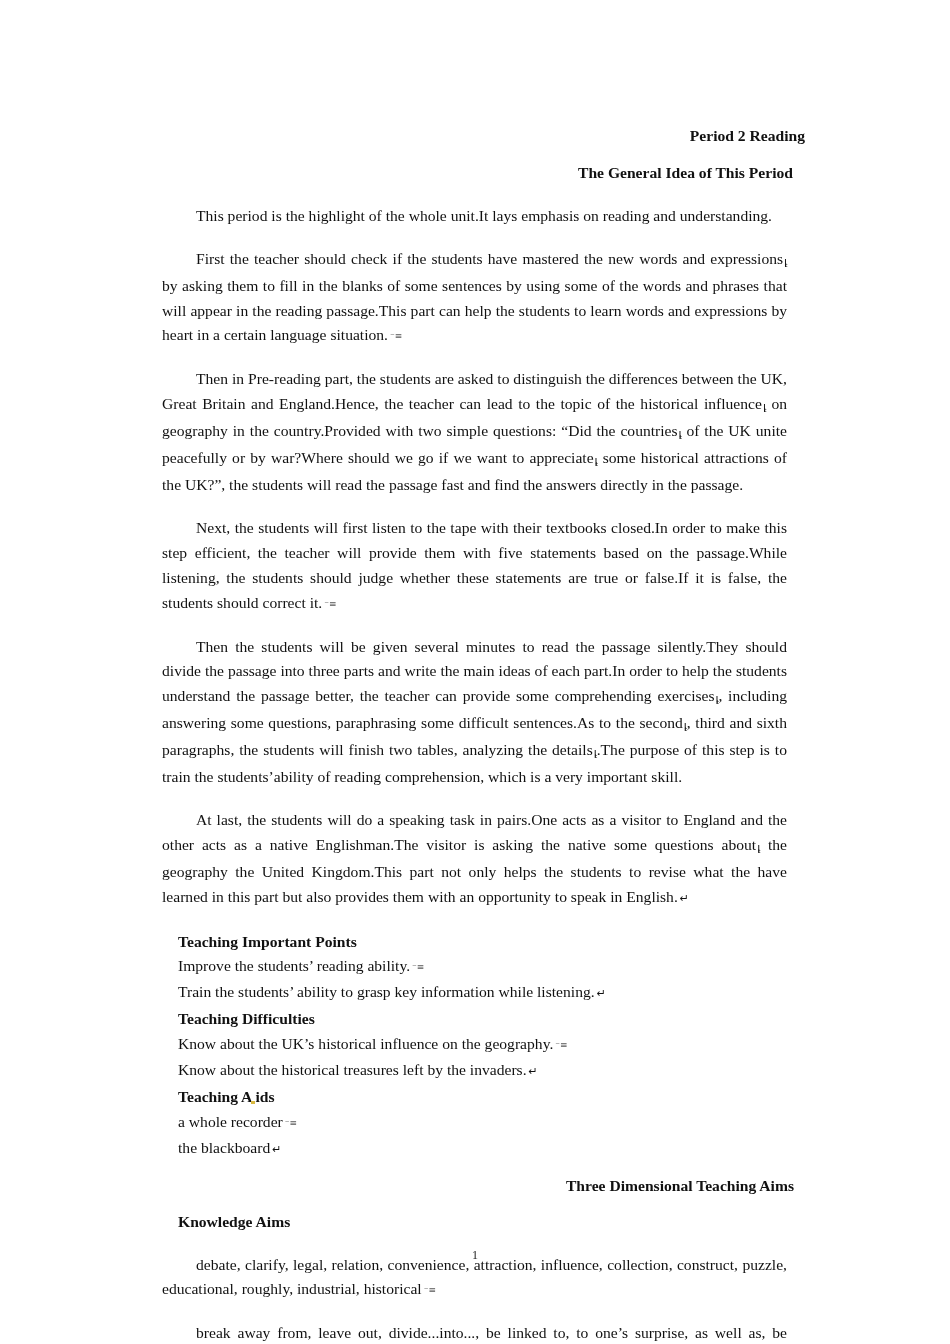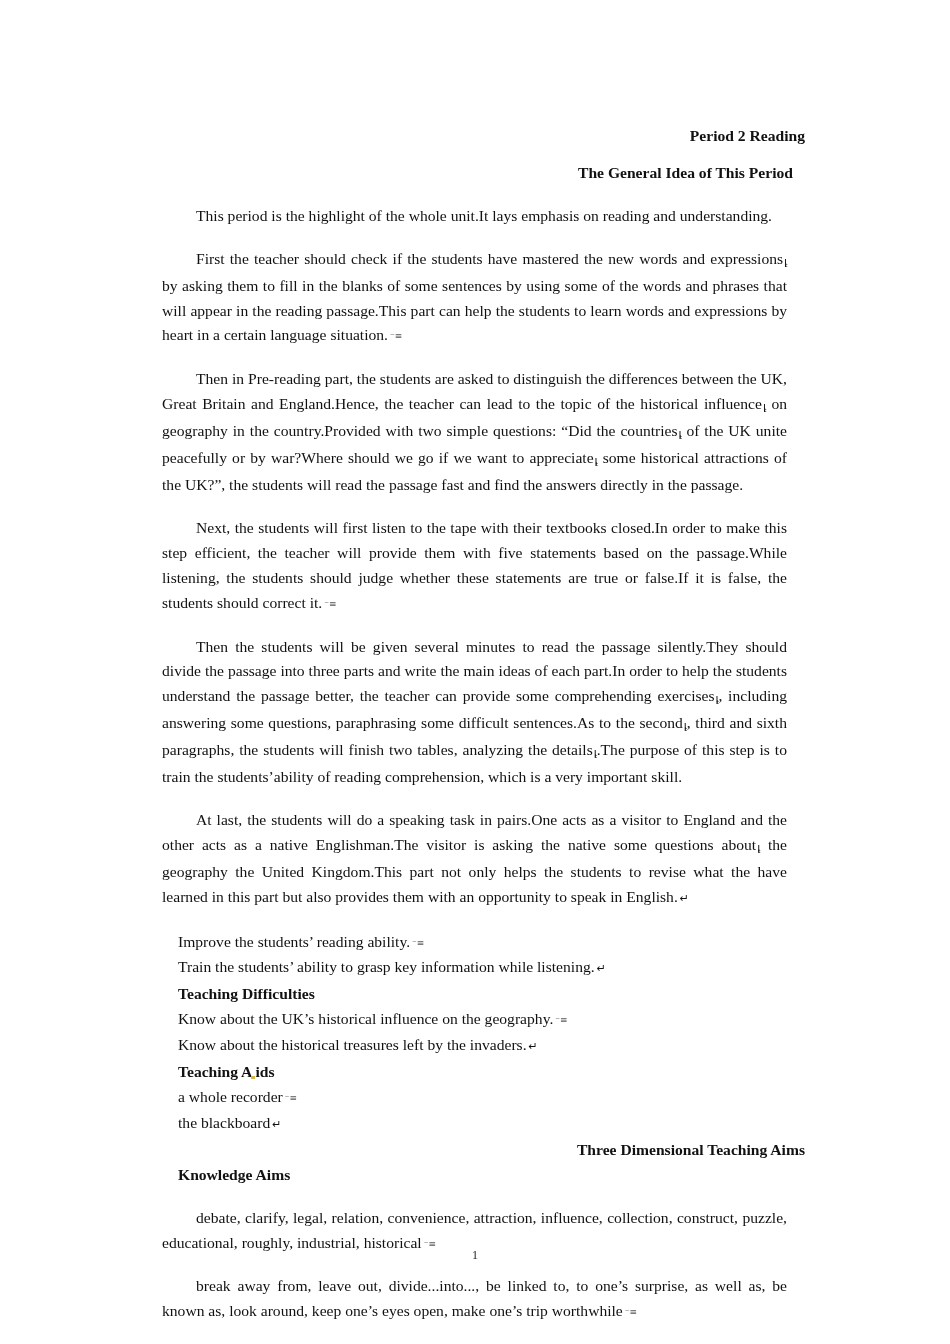--- a/index.html
+++ b/index.html
@@ -30,30 +30,31 @@
   <p class="p"><span>First the teacher should check if the students have mastered the new words and expressions</span><span class="mark-it">Iₜ</span><span> by asking them to fill in the blanks of some sentences by using some of the words and phrases that will appear in the reading passage.This part can help the students to learn words and expressions by heart in a certain language situation.</span><span class="mark-para">⁻≡</span></p>
 
   <p class="p"><span>Then in Pre-reading part, the students are asked to distinguish the differences between the UK, Great Britain and England.Hence, the teacher can lead to the topic of the historical influence</span><span class="mark-it">Iₜ</span><span> on geography in the country.Provided with two simple questions: “Did the countries</span><span class="mark-it">Iₜ</span><span> of the UK unite peacefully or by war?Where should we go if we want to appreciate</span><span class="mark-it">Iₜ</span><span> some historical attractions of the UK?”, the students will read the passage fast and find the answers directly in the passage.</span></p>
 
   <p class="p"><span>Next, the students will first listen to the tape with their textbooks closed.In order to make this step efficient, the teacher will provide them with five statements based on the passage.While listening, the students should judge whether these statements are true or false.If it is false, the students should correct it.</span><span class="mark-para">⁻≡</span></p>
 
   <p class="p"><span>Then the students will be given several minutes to read the passage silently.They should divide the passage into three parts and write the main ideas of each part.In order to help the students understand the passage better, the teacher can provide some comprehending exercises</span><span class="mark-it">Iₜ</span><span>, including answering some questions, paraphrasing some difficult sentences.As to the second</span><span class="mark-it">Iₜ</span><span>, third and sixth paragraphs, the students will finish two tables, analyzing the details</span><span class="mark-it">Iₜ</span><span>.The purpose of this step is to train the students’ability of reading comprehension, which is a very important skill.</span></p>
 
   <p class="p"><span>At last, the students will do a speaking task in pairs.One acts as a visitor to England and the other acts as a native Englishman.The visitor is asking the native some questions about</span><span class="mark-it">Iₜ</span><span> the geography the United Kingdom.This part not only helps the students to revise what the have learned in this part but also provides them with an opportunity to speak in English.</span><span class="mark-lb">↵</span></p>
 
+  <p class="line bold">Teaching Important Points</p>
   <p class="line"><span>Improve the students’ reading ability.</span><span class="mark-para">⁻≡</span></p>
   <p class="line"><span>Train the students’ ability to grasp key information while listening.</span><span class="mark-lb">↵</span></p>
 
   <p class="line bold">Teaching Difficulties</p>
   <p class="line"><span>Know about the UK’s historical influence on the geography.</span><span class="mark-para">⁻≡</span></p>
   <p class="line"><span>Know about the historical treasures left by the invaders.</span><span class="mark-lb">↵</span></p>
 
   <p class="line bold"><span>Teaching A</span><span class="cursor-dot"></span><span>ids</span></p>
   <p class="line"><span>a whole recorder</span><span class="mark-para">⁻≡</span></p>
   <p class="line"><span>the blackboard</span><span class="mark-lb">↵</span></p>
 
-  <p class="center" style="margin:0;font-family:Liberation Serif, serif;">Three Dimensional Teaching Aims</p>
+  <p class="center" style="margin:11px;font-family:Liberation Serif, serif;">Three Dimensional Teaching Aims</p>
   <p class="line bold">Knowledge Aims</p>
   <p class="p"><span>debate, clarify, legal, relation, convenience, attraction, influence, collection, construct, puzzle, educational, roughly, industrial, historical</span><span class="mark-para">⁻≡</span></p>
   <p class="p"><span>break away from, leave out, divide...into..., be linked to, to one’s surprise, as well as, be known as, look around, keep one’s eyes open, make one’s trip worthwhile</span><span class="mark-para">⁻≡</span></p>
 </div>
 
 <div class="pagenum">1</div>
 
 </body></html>

